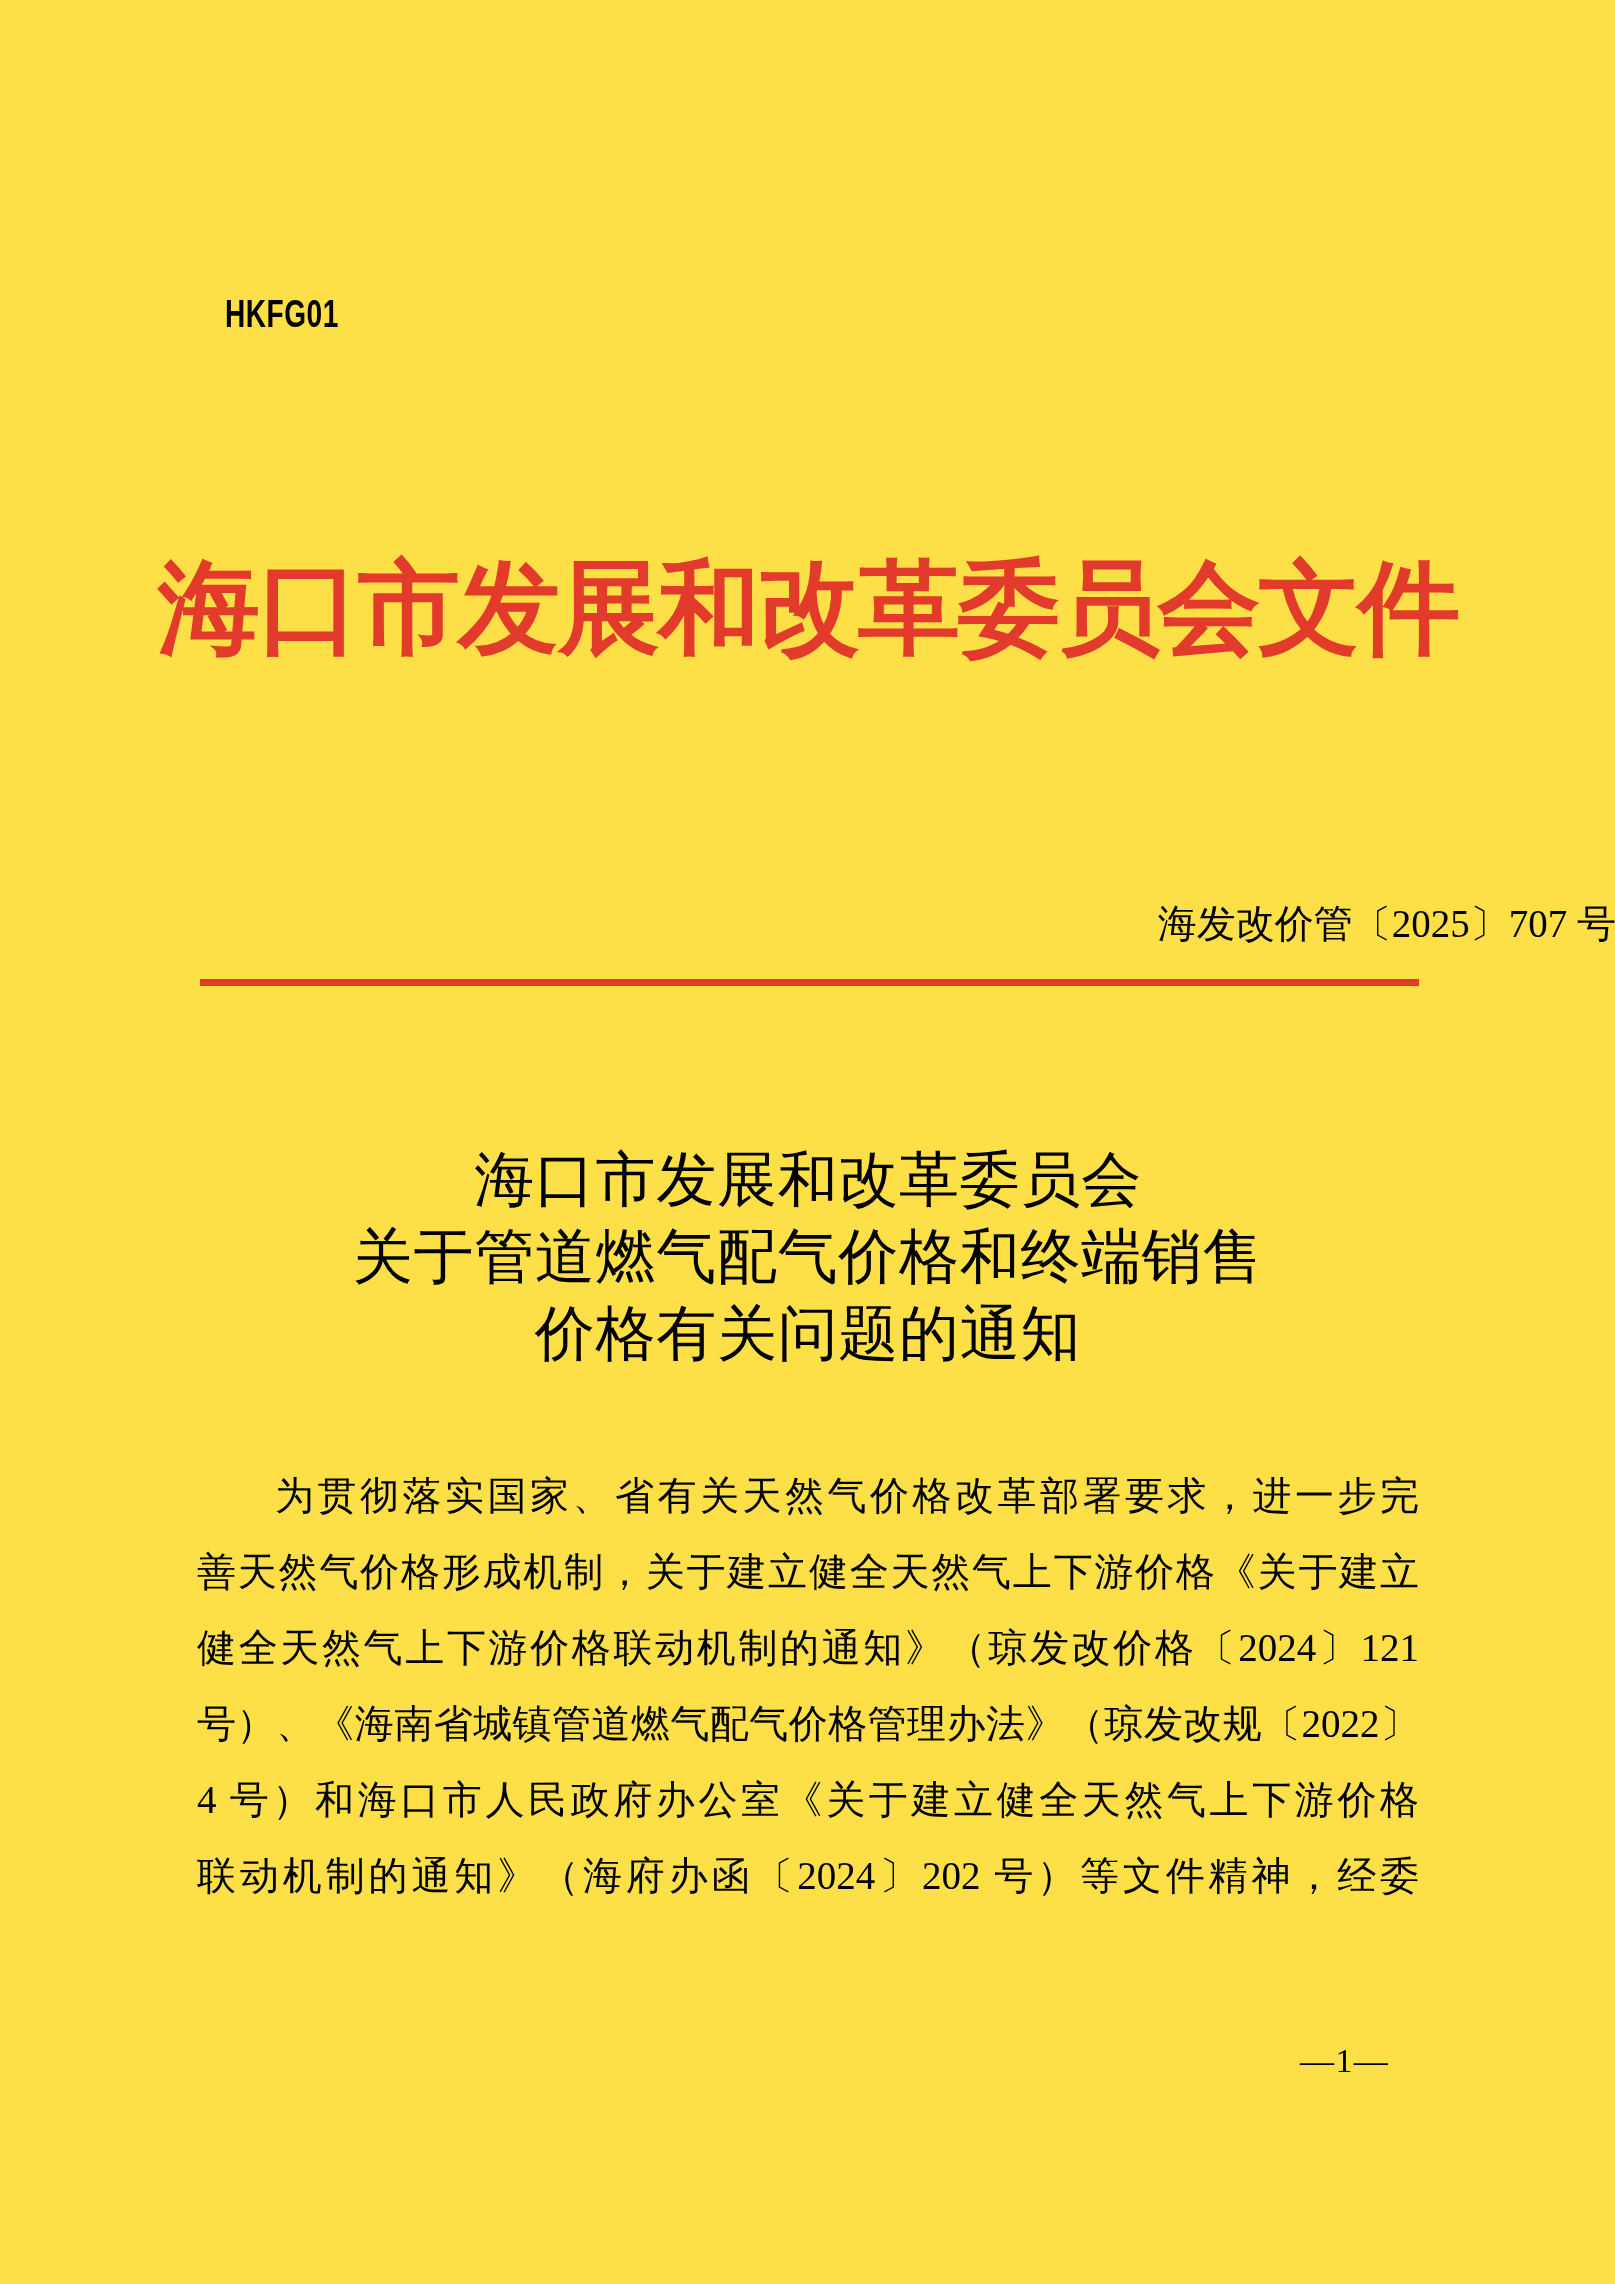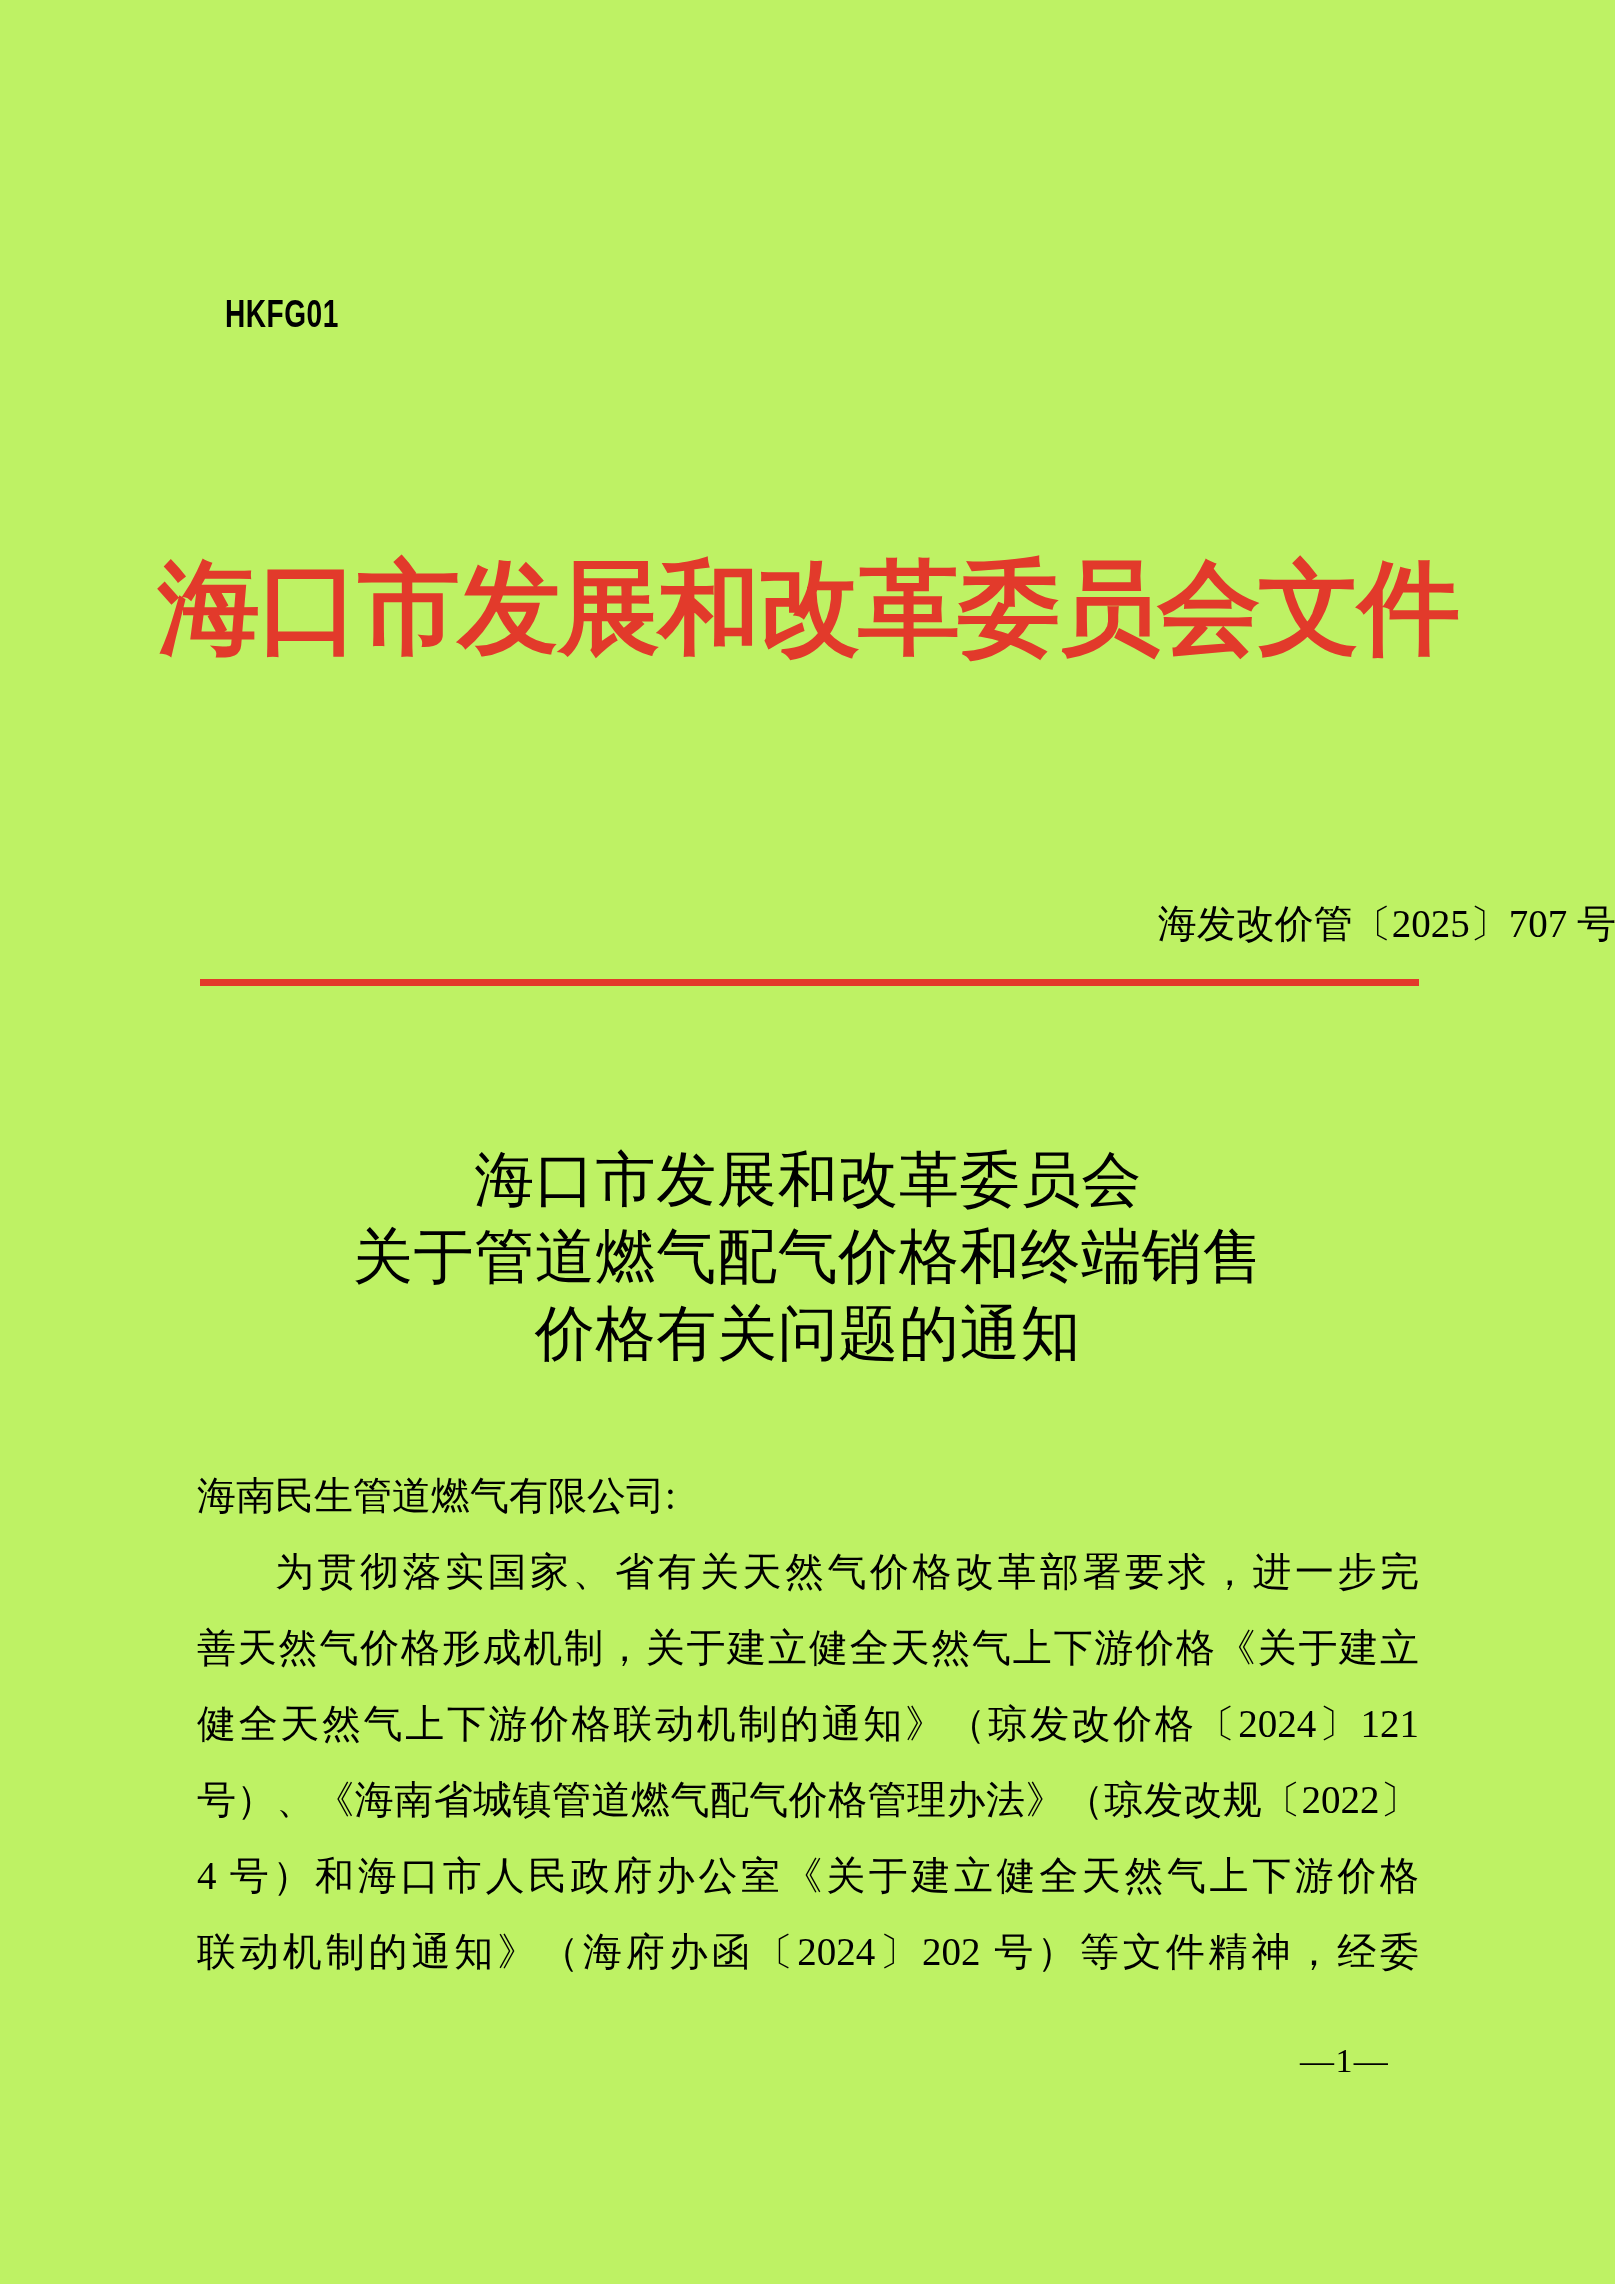--- a/index.html
+++ b/index.html
@@ -5,21 +5,21 @@
   :root { --accent: #e23a2b; }
   html, body {
     margin: 0;
     padding: 0;
     background: #ffffff;
   }
   .page {
     position: relative;
     width: 1616px;
     height: 2284px;
-    background: #bef264;
+    background: #fde047;
     overflow: hidden;
     font-family: "Liberation Serif", "DejaVu Serif", serif;
     color: #000000;
   }
   .doc-code {
     position: absolute;
     left: 225px;
     top: 292px;
     font-family: "Liberation Sans", "DejaVu Sans", sans-serif;
     font-size: 39px;
@@ -116,21 +116,20 @@
 
   <div class="red-rule"></div>
 
   <div class="notice-title">
     <div>海口市发展和改革委员会</div>
     <div>关于管道燃气配气价格和终端销售</div>
     <div>价格有关问题的通知</div>
   </div>
 
   <div class="body-block">
-    <div class="salutation">海南民生管道燃气有限公司:</div>
     <div class="para-line indent">为贯彻落实国家、省有关天然气价格改革部署要求，进一步完</div>
     <div class="para-line">善天然气价格形成机制，关于建立健全天然气上下游价格《关于建立</div>
     <div class="para-line">健全天然气上下游价格联动机制的通知》（琼发改价格〔2024〕121</div>
     <div class="para-line">号）、《海南省城镇管道燃气配气价格管理办法》（琼发改规〔2022〕</div>
     <div class="para-line">4 号）和海口市人民政府办公室《关于建立健全天然气上下游价格</div>
     <div class="para-line">联动机制的通知》（海府办函〔2024〕202 号）等文件精神，经委</div>
   </div>
 
   <div class="page-number">—1—</div>
 

